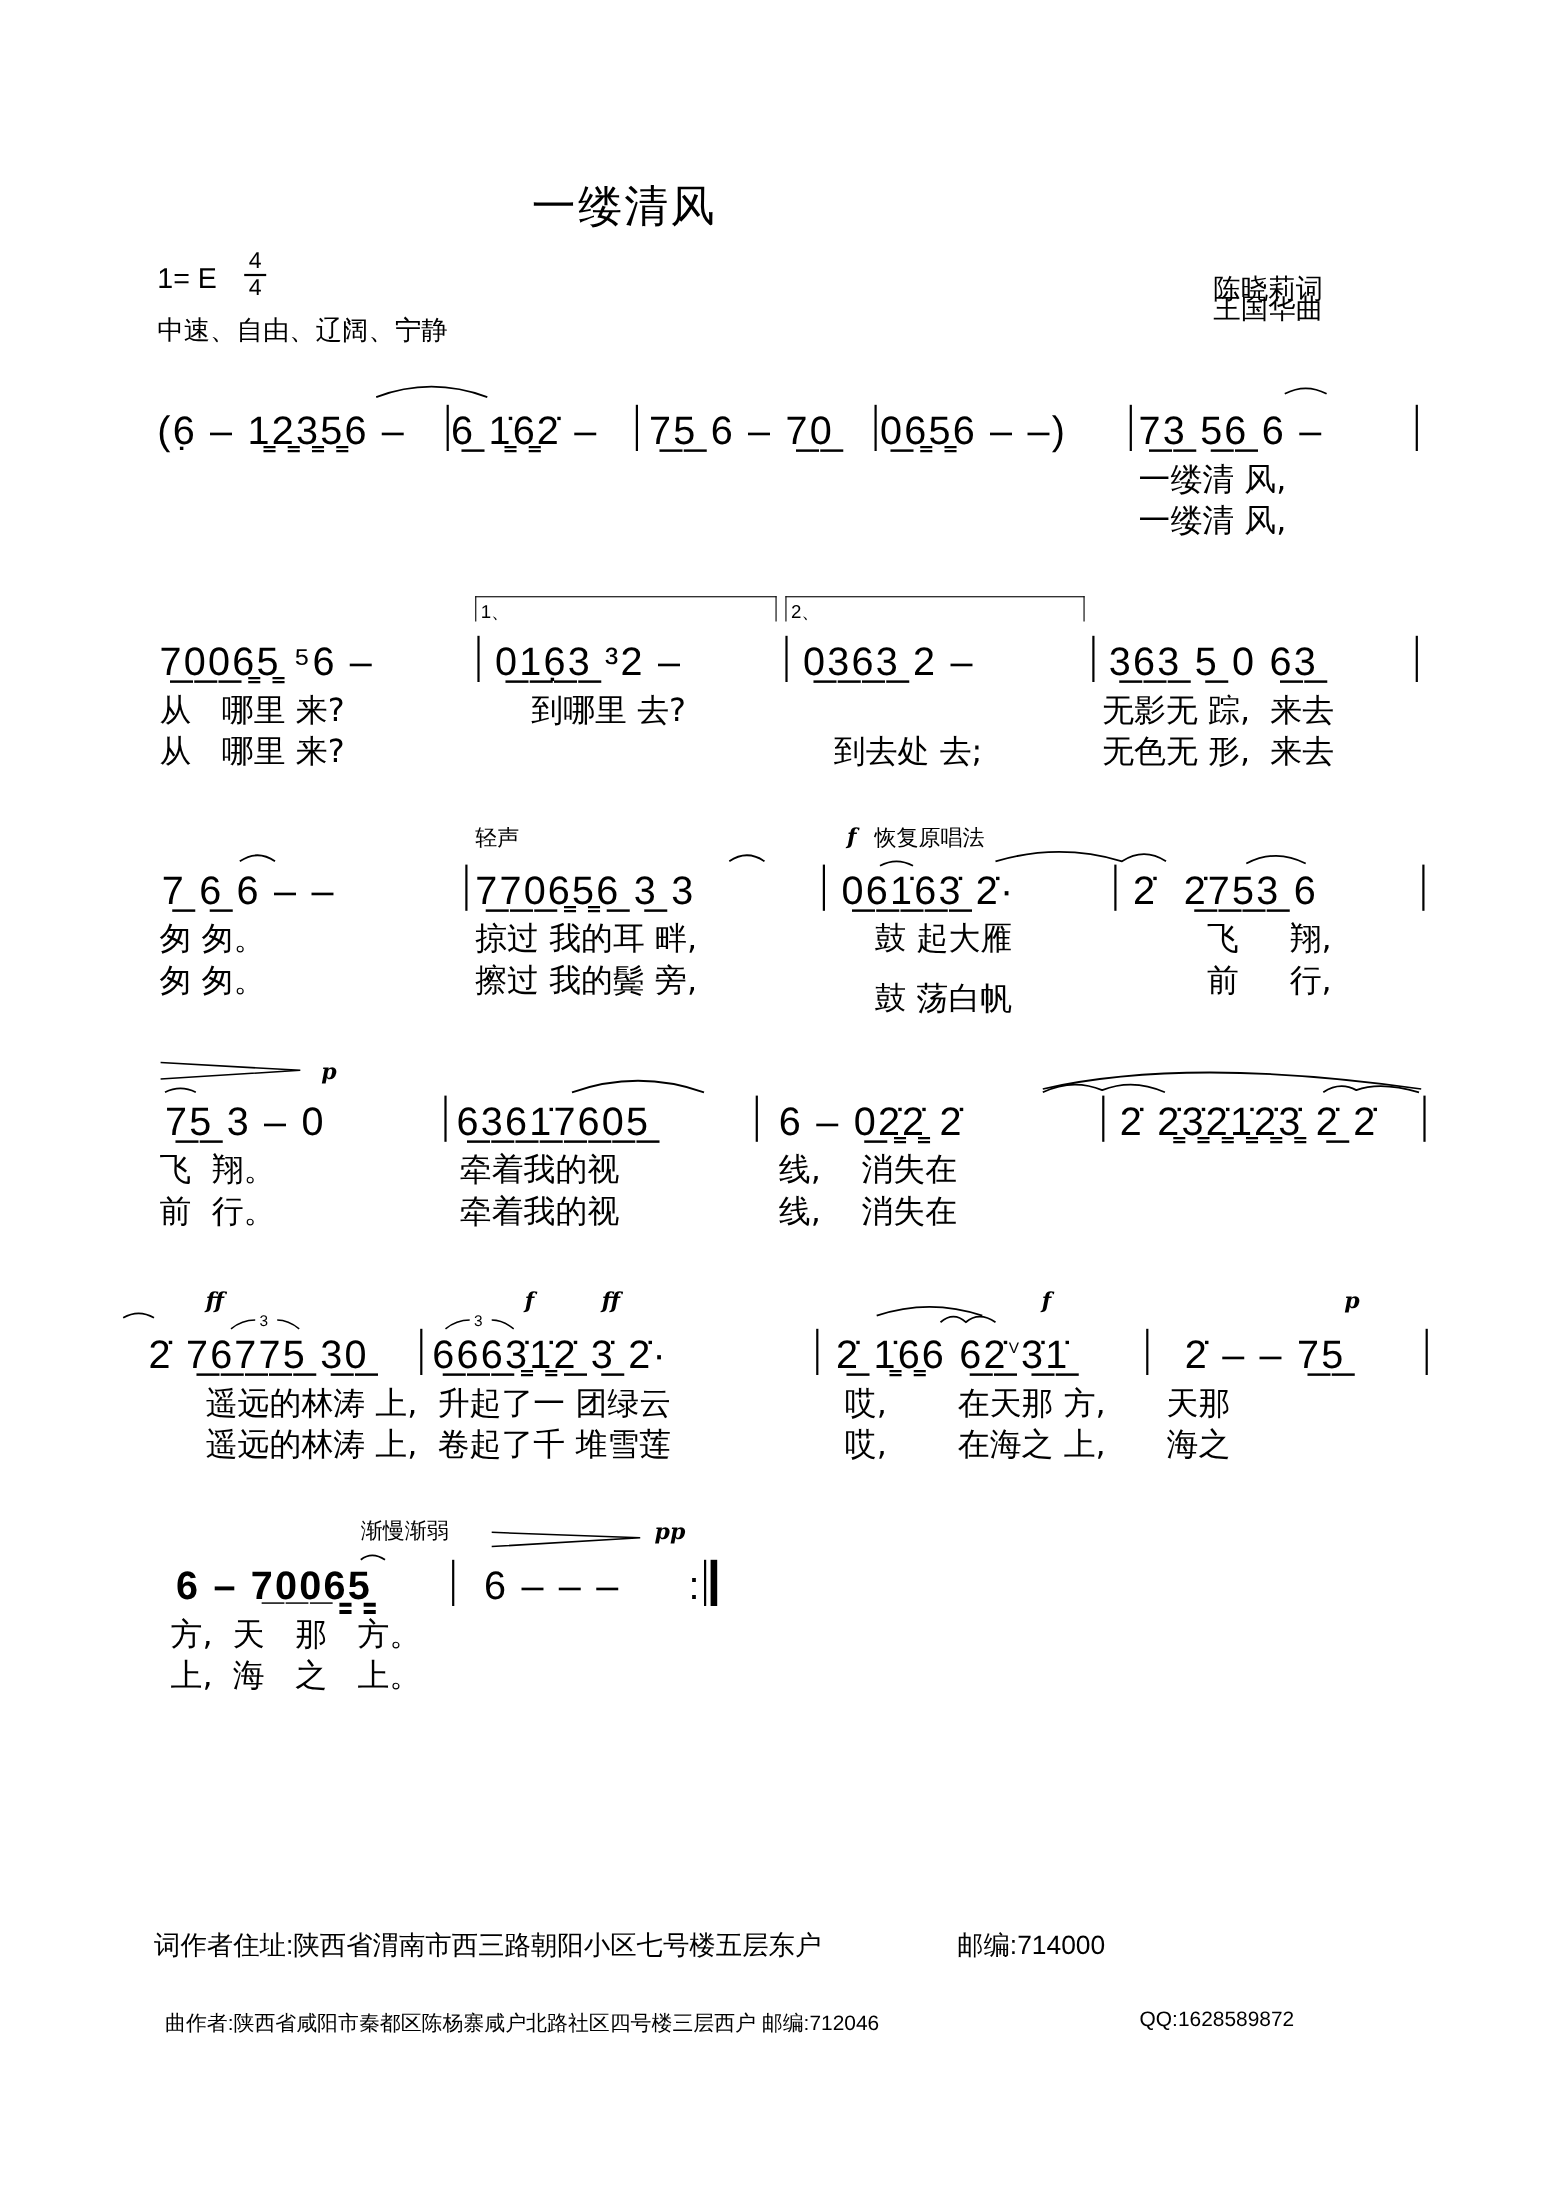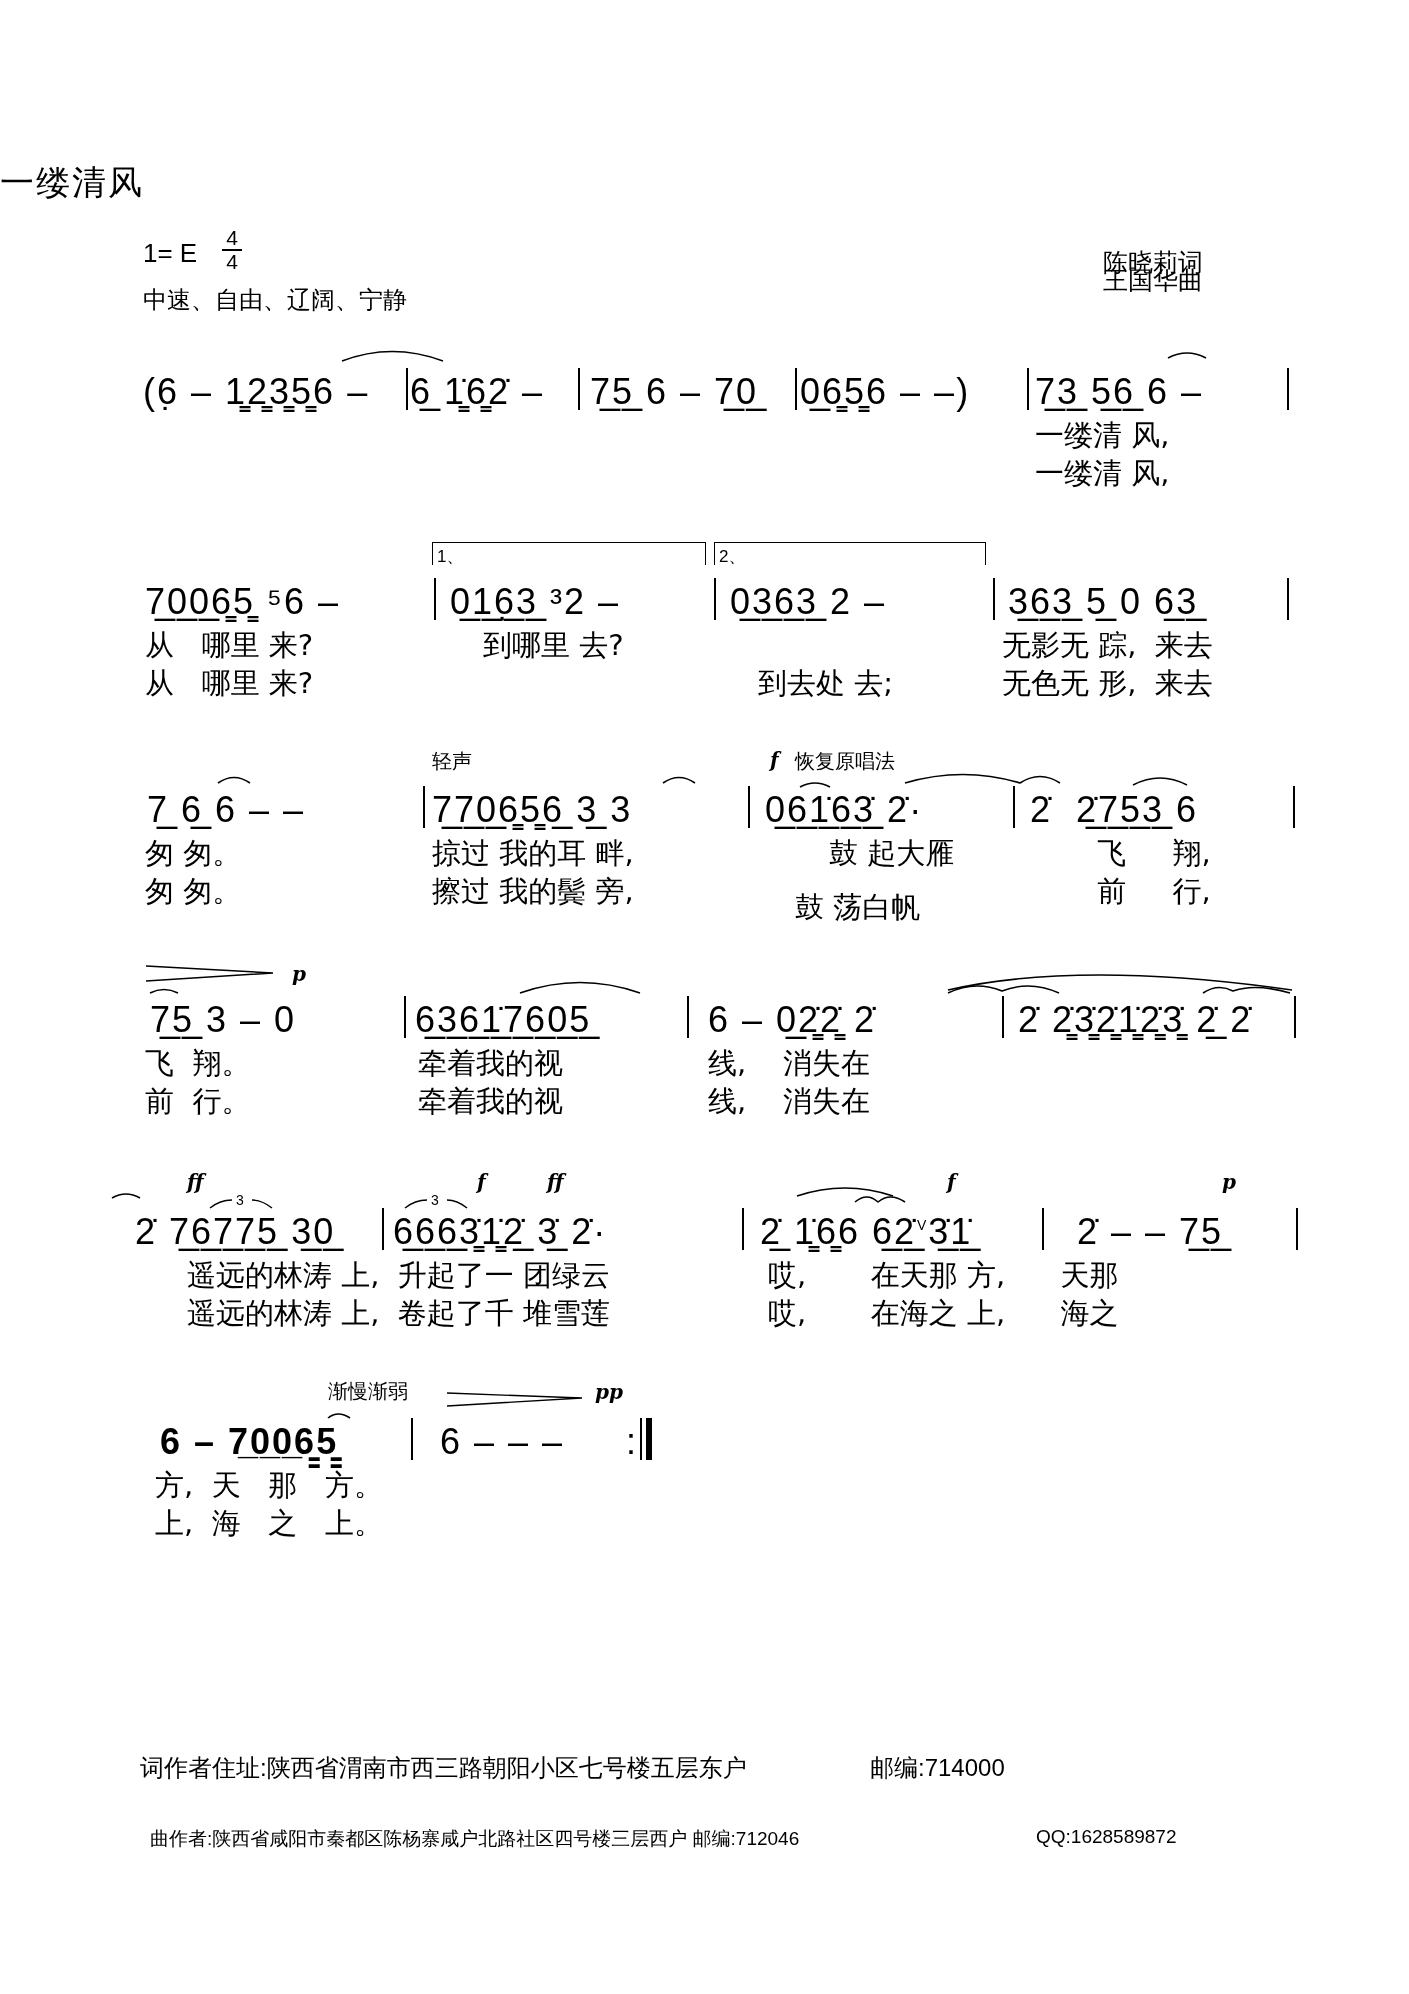--- a/index.html
+++ b/index.html
@@ -1,19 +1,19 @@
 <!DOCTYPE html>
 <html><head>
 <meta charset="utf-8">
 <style>
   html, body { margin:0; padding:0; background:#ffffff; }
   body { width:1409px; height:1994px; position:relative; overflow:hidden;
          font-family:"Liberation Sans","DejaVu Sans",sans-serif; color:#000; }
   .abs { position:absolute; white-space:nowrap; }
-  .title { left:0; width:1135px; top:160px; text-align:left; font-size:34px; font-family:"DejaVu Serif",serif; letter-spacing:2px; }
+  .title { left:0; width:1135px; top:160px; text-align:center; font-size:40px; font-family:"DejaVu Serif",serif; letter-spacing:2px; }
   .key { left:143px; top:238px; font-size:26px; }
   .frac { position:absolute; left:222px; top:228px; width:20px; text-align:center; font-size:21px; line-height:20px; }
   .frac .bar { display:block; height:2px; background:#000; margin:1px 0; }
   .tempo { left:143px; top:284px; font-size:24px; }
   .credit { left:1103px; font-size:25px; }
   .system { position:absolute; left:0; width:1409px; }
   .barline { position:absolute; width:2px; background:#000; top:-4px; height:42px; }
   .notes { position:absolute; top:0; font-size:36px; line-height:40px; letter-spacing:2px; white-space:pre; font-family:"Liberation Sans",sans-serif; }
   .lyric { position:absolute; font-size:29px; line-height:34px; white-space:pre; font-family:"DejaVu Sans",sans-serif; }
   .mark { position:absolute; font-size:20px; white-space:nowrap; }
@@ -87,21 +87,21 @@
       <div class="barline" style="left: 748px;"></div>
       <div class="barline" style="left: 1013px;"></div>
       <div class="barline" style="left: 1293px;"></div>
       <div class="mark" style="left: 432px; top: -42px;">轻声</div>
       <div class="mark" style="left: 795px; top: -42px;">恢复原唱法</div>
       <div class="dyn" style="left: 770px; top: -42px;">f</div>
       <div class="lyric" style="left: 145px; top: 46px;">匆 匆。</div>
       <div class="lyric" style="left: 145px; top: 84px;">匆 匆。</div>
       <div class="lyric" style="left: 432px; top: 46px;">掠过 我的耳 畔,</div>
       <div class="lyric" style="left: 432px; top: 84px;">擦过 我的鬓 旁,</div>
-      <div class="lyric" style="left: 829px; top: 46px;">鼓 起大雁</div>
+      <div class="lyric" style="left: 795px; top: 46px;">鼓 起大雁</div>
       <div class="lyric" style="left: 795px; top: 84px; margin-top: 16px;">鼓 荡白帆</div>
       <div class="lyric" style="left: 1042px; top: 46px;">      飞     翔,</div>
       <div class="lyric" style="left: 1042px; top: 84px;">      前     行,</div>
     </div>
     <div class="system" style="top: 1000px;">
       <div class="notes" style="left: 150px;">7̲5̲ 3 – 0</div>
       <div class="notes" style="left: 415px;">6̲3̲6̲1̲̇7̲6̲0̲5̲</div>
       <div class="notes" style="left: 708px;">6 – 0̲2̳̇2̳̇ 2̇</div>
       <div class="notes" style="left: 1018px;">2̇ 2̳̇3̳̇2̳̇1̳̇2̳̇3̳̇ 2̲̇ 2̇</div>
       <div class="barline" style="left: 404px;"></div>

